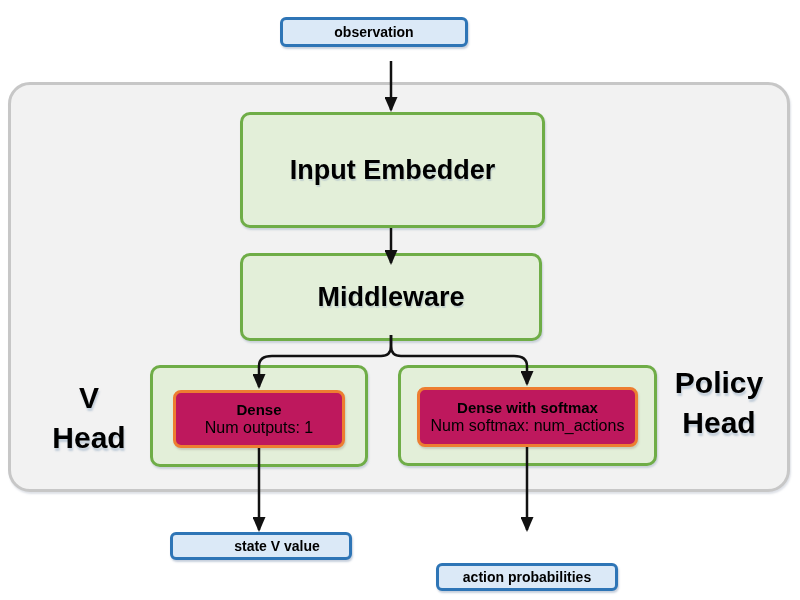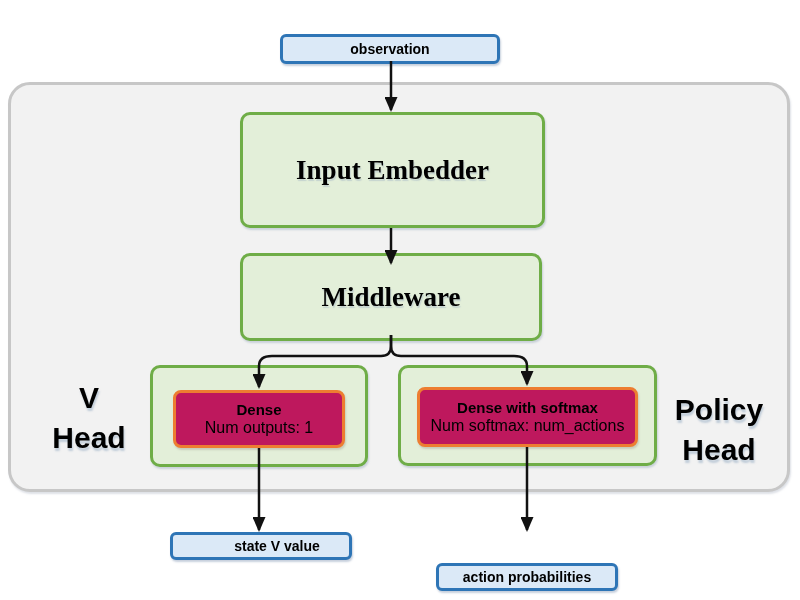--- a/index.html
+++ b/index.html
@@ -44,21 +44,20 @@
     background: #e3efd9;
     border: 3px solid #6fad47;
     border-radius: 10px;
     box-shadow: 1px 2px 2px rgba(140,160,180,0.4);
   }
   .green-box .big-label {
     font-weight: bold;
     font-size: 27px;
     color: #000000;
     text-shadow: 1px 2px 1px rgba(140,160,190,0.35);
-    font-family: Liberation Serif, serif;
   }
   .orange-box {
     background: #be185d;
     border: 3px solid #ed7d31;
     border-radius: 8px;
     box-shadow: 1px 2px 2px rgba(150,140,130,0.35);
   }
   .orange-box .layer-title {
     font-weight: bold;
     font-size: 15px;
@@ -87,21 +86,21 @@
     pointer-events: none;
   }
 </style>
 </head>
 <body>
 
 <div class="canvas">
 
   <div class="container-panel"></div>
 
-  <div class="node blue-box" style="left:280px; top:34px; width:220px; height:30px;">
+  <div class="node blue-box" style="left:280px; top:17px; width:188px; height:30px;">
     <span>observation</span>
   </div>
 
   <div class="node green-box" style="left:240px; top:112px; width:305px; height:116px;">
     <span class="big-label">Input Embedder</span>
   </div>
 
   <div class="node green-box" style="left:240px; top:253px; width:302px; height:88px;">
     <span class="big-label">Middleware</span>
   </div>
@@ -109,21 +108,21 @@
   <div class="head-label" style="left:28px; top:378px; width:122px;">
     <div>V</div>
     <div>Head</div>
   </div>
   <div class="node green-box" style="left:150px; top:365px; width:218px; height:102px;"></div>
   <div class="node orange-box" style="left:173px; top:390px; width:172px; height:58px;">
     <span class="layer-title">Dense</span>
     <span class="layer-detail">Num outputs: 1</span>
   </div>
 
-  <div class="head-label" style="left:657px; top:390px; width:124px;">
+  <div class="head-label" style="left:657px; top:363px; width:124px;">
     <div>Policy</div>
     <div>Head</div>
   </div>
   <div class="node green-box" style="left:398px; top:365px; width:259px; height:101px;"></div>
   <div class="node orange-box" style="left:417px; top:387px; width:221px; height:60px;">
     <span class="layer-title">Dense with softmax</span>
     <span class="layer-detail">Num softmax: num_actions</span>
   </div>
 
   <div class="node blue-box" style="left:170px; top:532px; width:182px; height:28px;padding-left:32px;">

